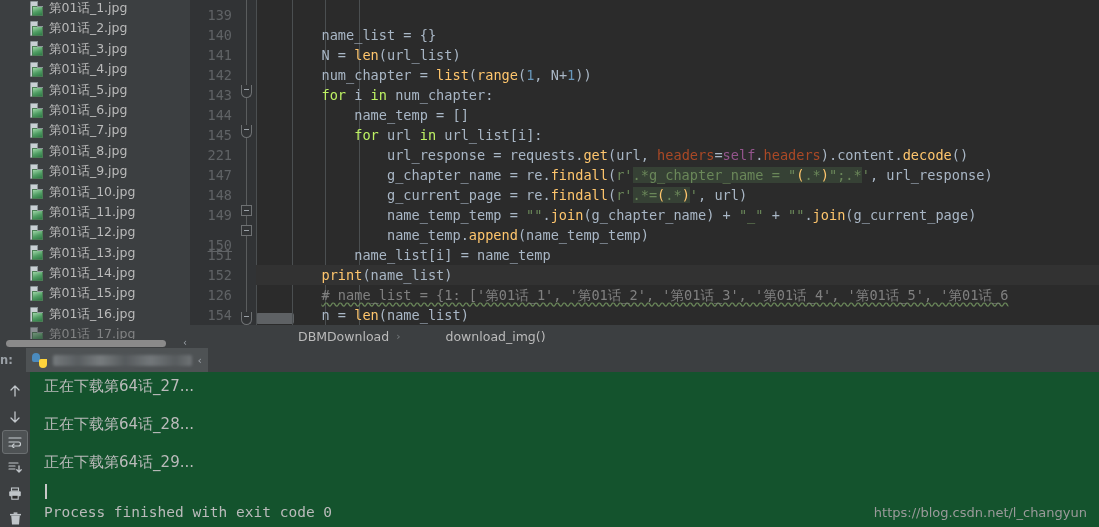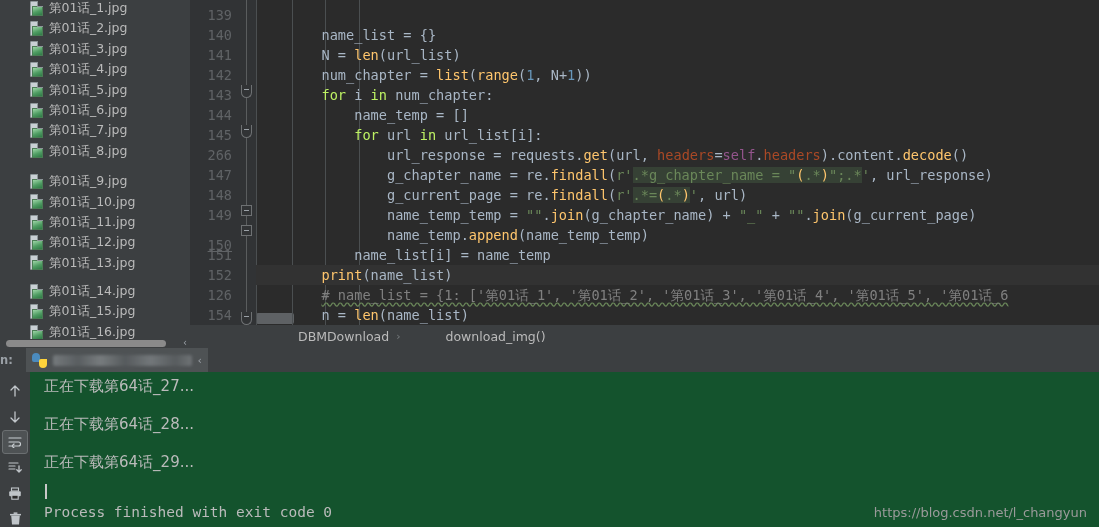--- a/index.html
+++ b/index.html
@@ -244,41 +244,41 @@
           <span class="file-name">第01话_6.jpg</span>
         </div>
         <div class="file-row" style="margin-top: 0px;">
           <span class="file-icon"></span>
           <span class="file-name">第01话_7.jpg</span>
         </div>
         <div class="file-row" style="margin-top: 0px;">
           <span class="file-icon"></span>
           <span class="file-name">第01话_8.jpg</span>
         </div>
-        <div class="file-row" style="margin-top: 10px;">
+        <div class="file-row" style="margin-top: 0px;">
           <span class="file-icon"></span>
           <span class="file-name">第01话_9.jpg</span>
         </div>
         <div class="file-row" style="margin-top: 0px;">
           <span class="file-icon"></span>
           <span class="file-name">第01话_10.jpg</span>
         </div>
         <div class="file-row" style="margin-top: 0px;">
           <span class="file-icon"></span>
           <span class="file-name">第01话_11.jpg</span>
         </div>
         <div class="file-row" style="margin-top: 0px;">
           <span class="file-icon"></span>
           <span class="file-name">第01话_12.jpg</span>
         </div>
         <div class="file-row" style="margin-top: 0px;">
           <span class="file-icon"></span>
           <span class="file-name">第01话_13.jpg</span>
         </div>
-        <div class="file-row" style="margin-top: 8px;">
+        <div class="file-row" style="margin-top: 0px;">
           <span class="file-icon"></span>
           <span class="file-name">第01话_14.jpg</span>
         </div>
         <div class="file-row" style="margin-top: 0px;">
           <span class="file-icon"></span>
           <span class="file-name">第01话_15.jpg</span>
         </div>
         <div class="file-row" style="margin-top: 0px;">
           <span class="file-icon"></span>
           <span class="file-name">第01话_16.jpg</span>
@@ -296,21 +296,21 @@
 
   <div id="editor">
     <div id="gutter">
         <div class="lnum" style="top: 5px;">139</div>
         <div class="lnum" style="top: 25px;">140</div>
         <div class="lnum" style="top: 45px;">141</div>
         <div class="lnum" style="top: 65px;">142</div>
         <div class="lnum" style="top: 85px;">143</div>
         <div class="lnum" style="top: 105px;">144</div>
         <div class="lnum" style="top: 125px;">145</div>
-        <div class="lnum" style="top: 145px;">266</div>
+        <div class="lnum" style="top: 145px;">221</div>
         <div class="lnum" style="top: 165px;">147</div>
         <div class="lnum" style="top: 185px;">148</div>
         <div class="lnum" style="top: 205px;">149</div>
         <div class="lnum" style="top: 235px; text-decoration: underline;">150</div>
         <div class="lnum" style="top: 245px;">151</div>
         <div class="lnum" style="top: 265px;">152</div>
         <div class="lnum" style="top: 285px;">126</div>
         <div class="lnum" style="top: 305px;">154</div>
       </div>
     <div id="folds">

